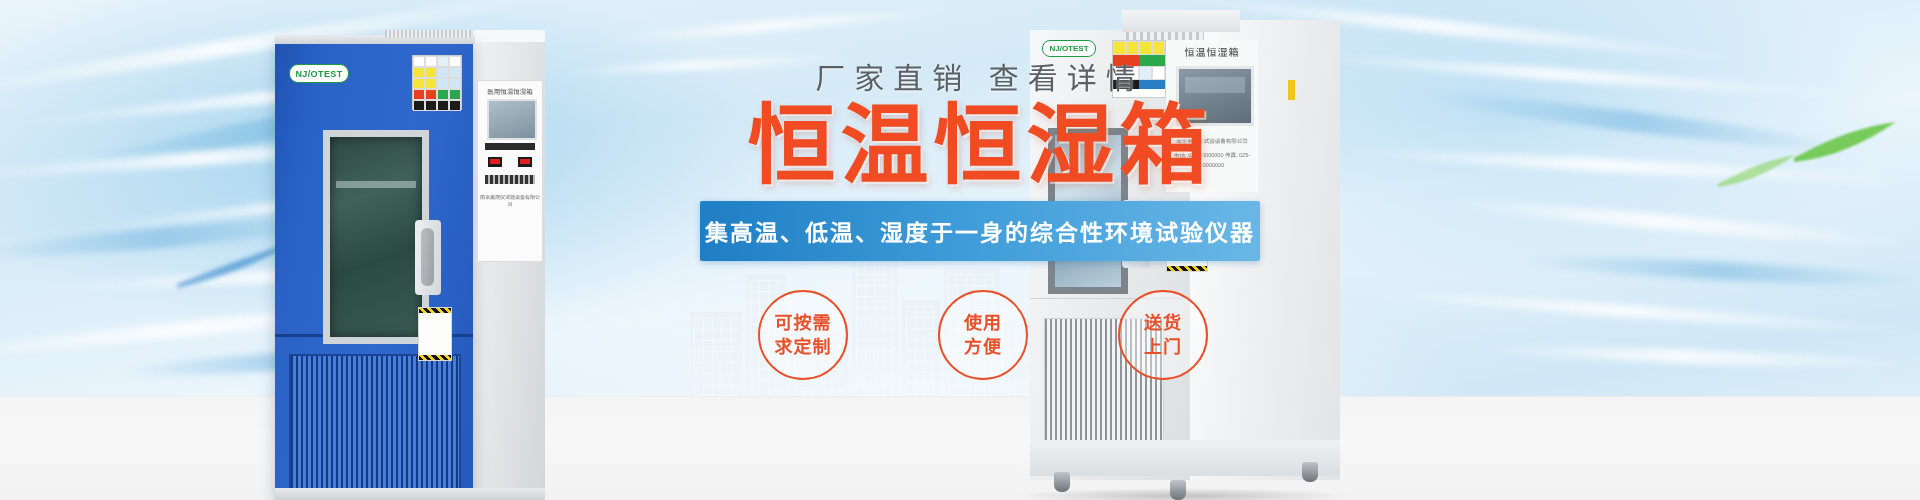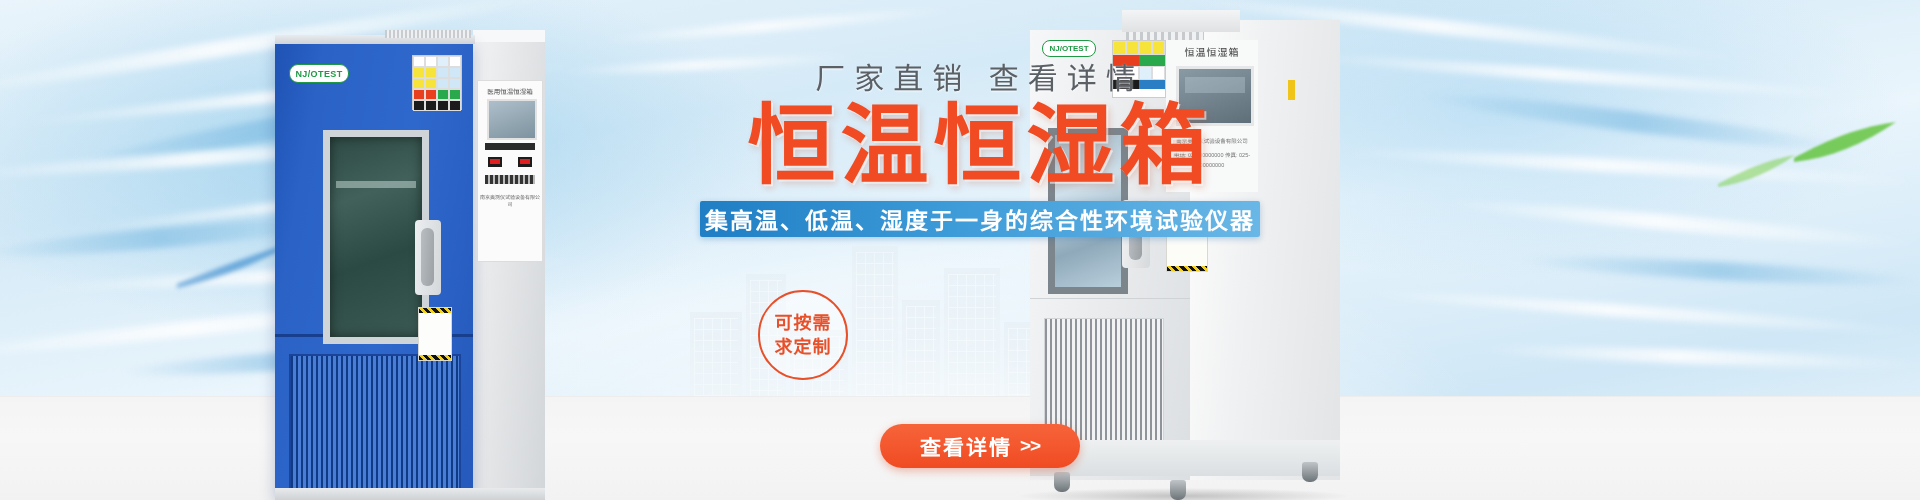--- a/index.html
+++ b/index.html
@@ -150,21 +150,21 @@
     font-family:"Liberation Sans","DejaVu Sans",sans-serif;white-space:nowrap;
     text-shadow:0 1px 2px rgba(255,255,255,.9);
   }
   #headline{
     margin-top:3px;text-align:center;white-space:nowrap;
     font-size:88px;line-height:1.02;font-weight:bold;color:#f04b22;
     letter-spacing:5px;
     text-shadow:2px 2px 0 rgba(255,255,255,.55),3px 4px 7px rgba(190,60,20,.22);
   }
   #subbar{
-    margin-top:10px;height:36px;border-radius:2px;
+    margin-top:10px;height:60px;border-radius:2px;
     background:linear-gradient(90deg,#1f7ec4 0%,#3d9bd8 45%,#69b7e6 100%);
     display:flex;align-items:center;justify-content:center;
     box-shadow:0 2px 6px rgba(30,110,175,.30);
   }
   #subbar span{font-size:23px;color:#ffffff;letter-spacing:2px;font-weight:bold;white-space:nowrap;}
 
   
   #badges{position:absolute;left:758px;top:290px;width:450px;display:flex;justify-content:space-between;}
   .badge{
     width:86px;height:86px;border-radius:50%;
@@ -389,20 +389,24 @@
     <div id="subbar">
       <span>集高温、低温、湿度于一身的综合性环境试验仪器</span>
     </div>
   </div>
 
   <div id="badges">
     <div class="badge">
       <span>可按需</span>
       <span>求定制</span>
     </div>
-  </div>
-
-  <div id="cta">
-    <span class="lbl">查看详情</span>
-    <span class="arw">&gt;&gt;</span>
-  </div>
+    <div class="badge">
+      <span>使用</span>
+      <span>方便</span>
+    </div>
+    <div class="badge">
+      <span>送货</span>
+      <span>上门</span>
+    </div>
+  </div>
+
 
 </div>
 
 </body></html>

